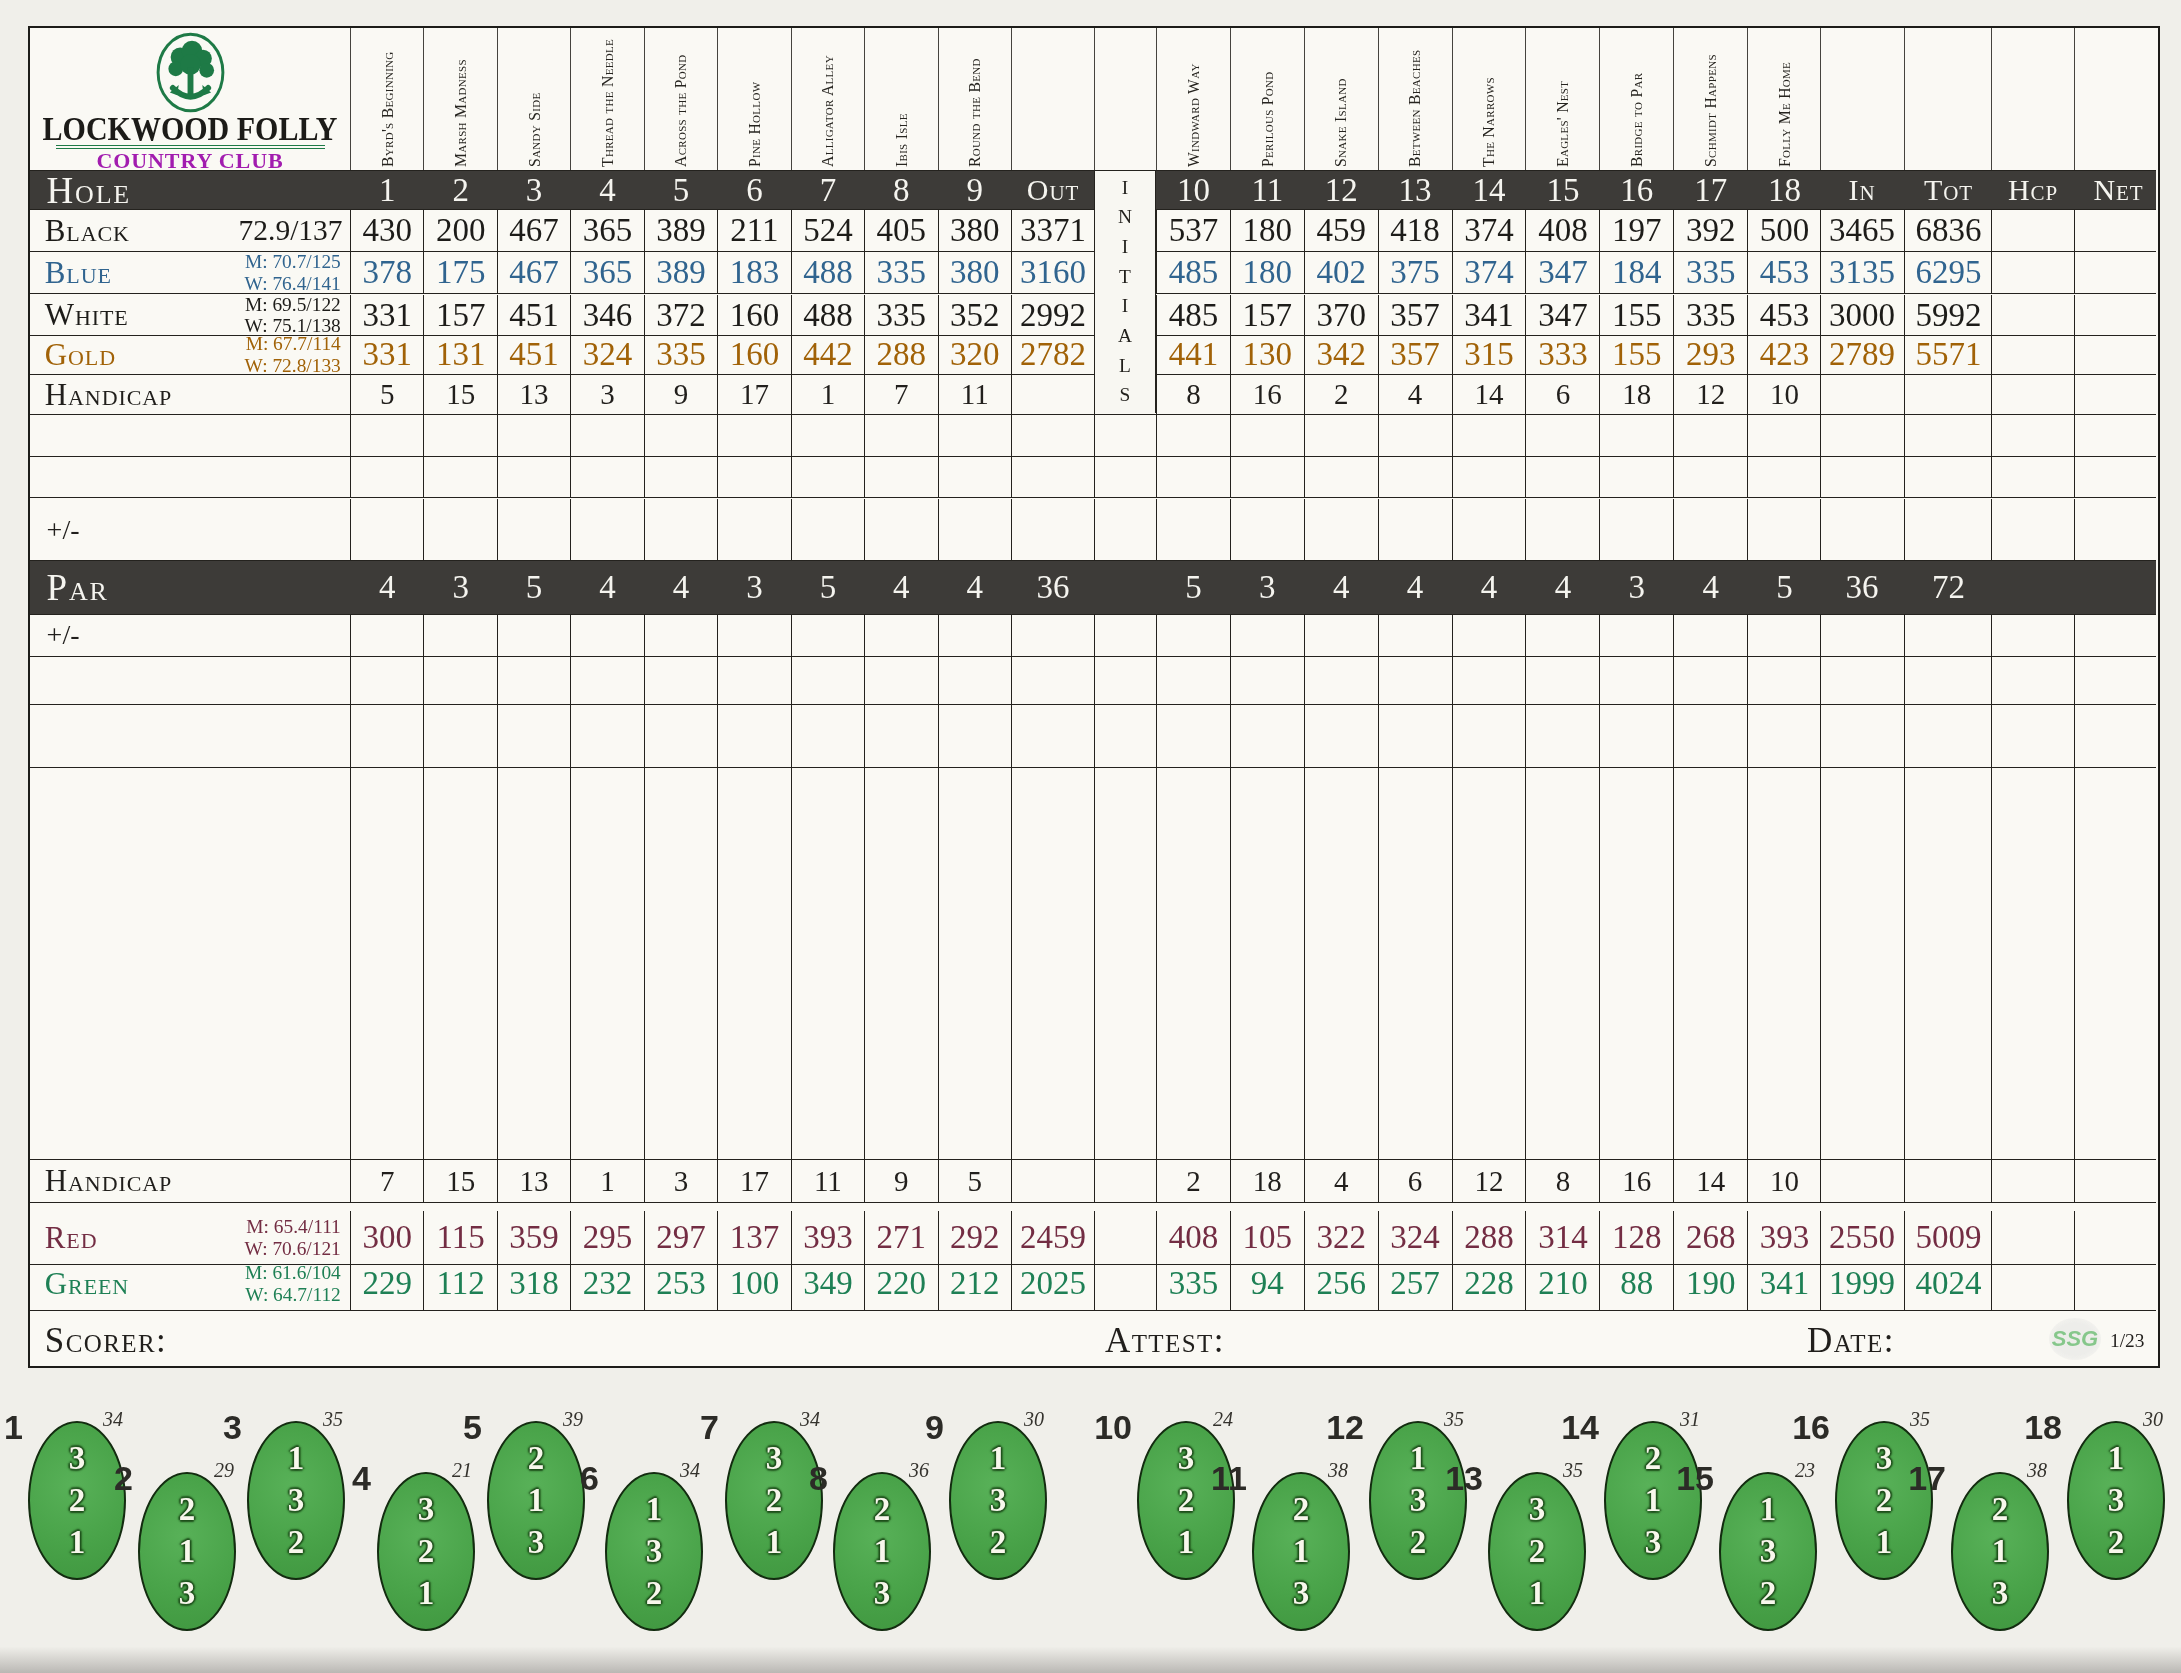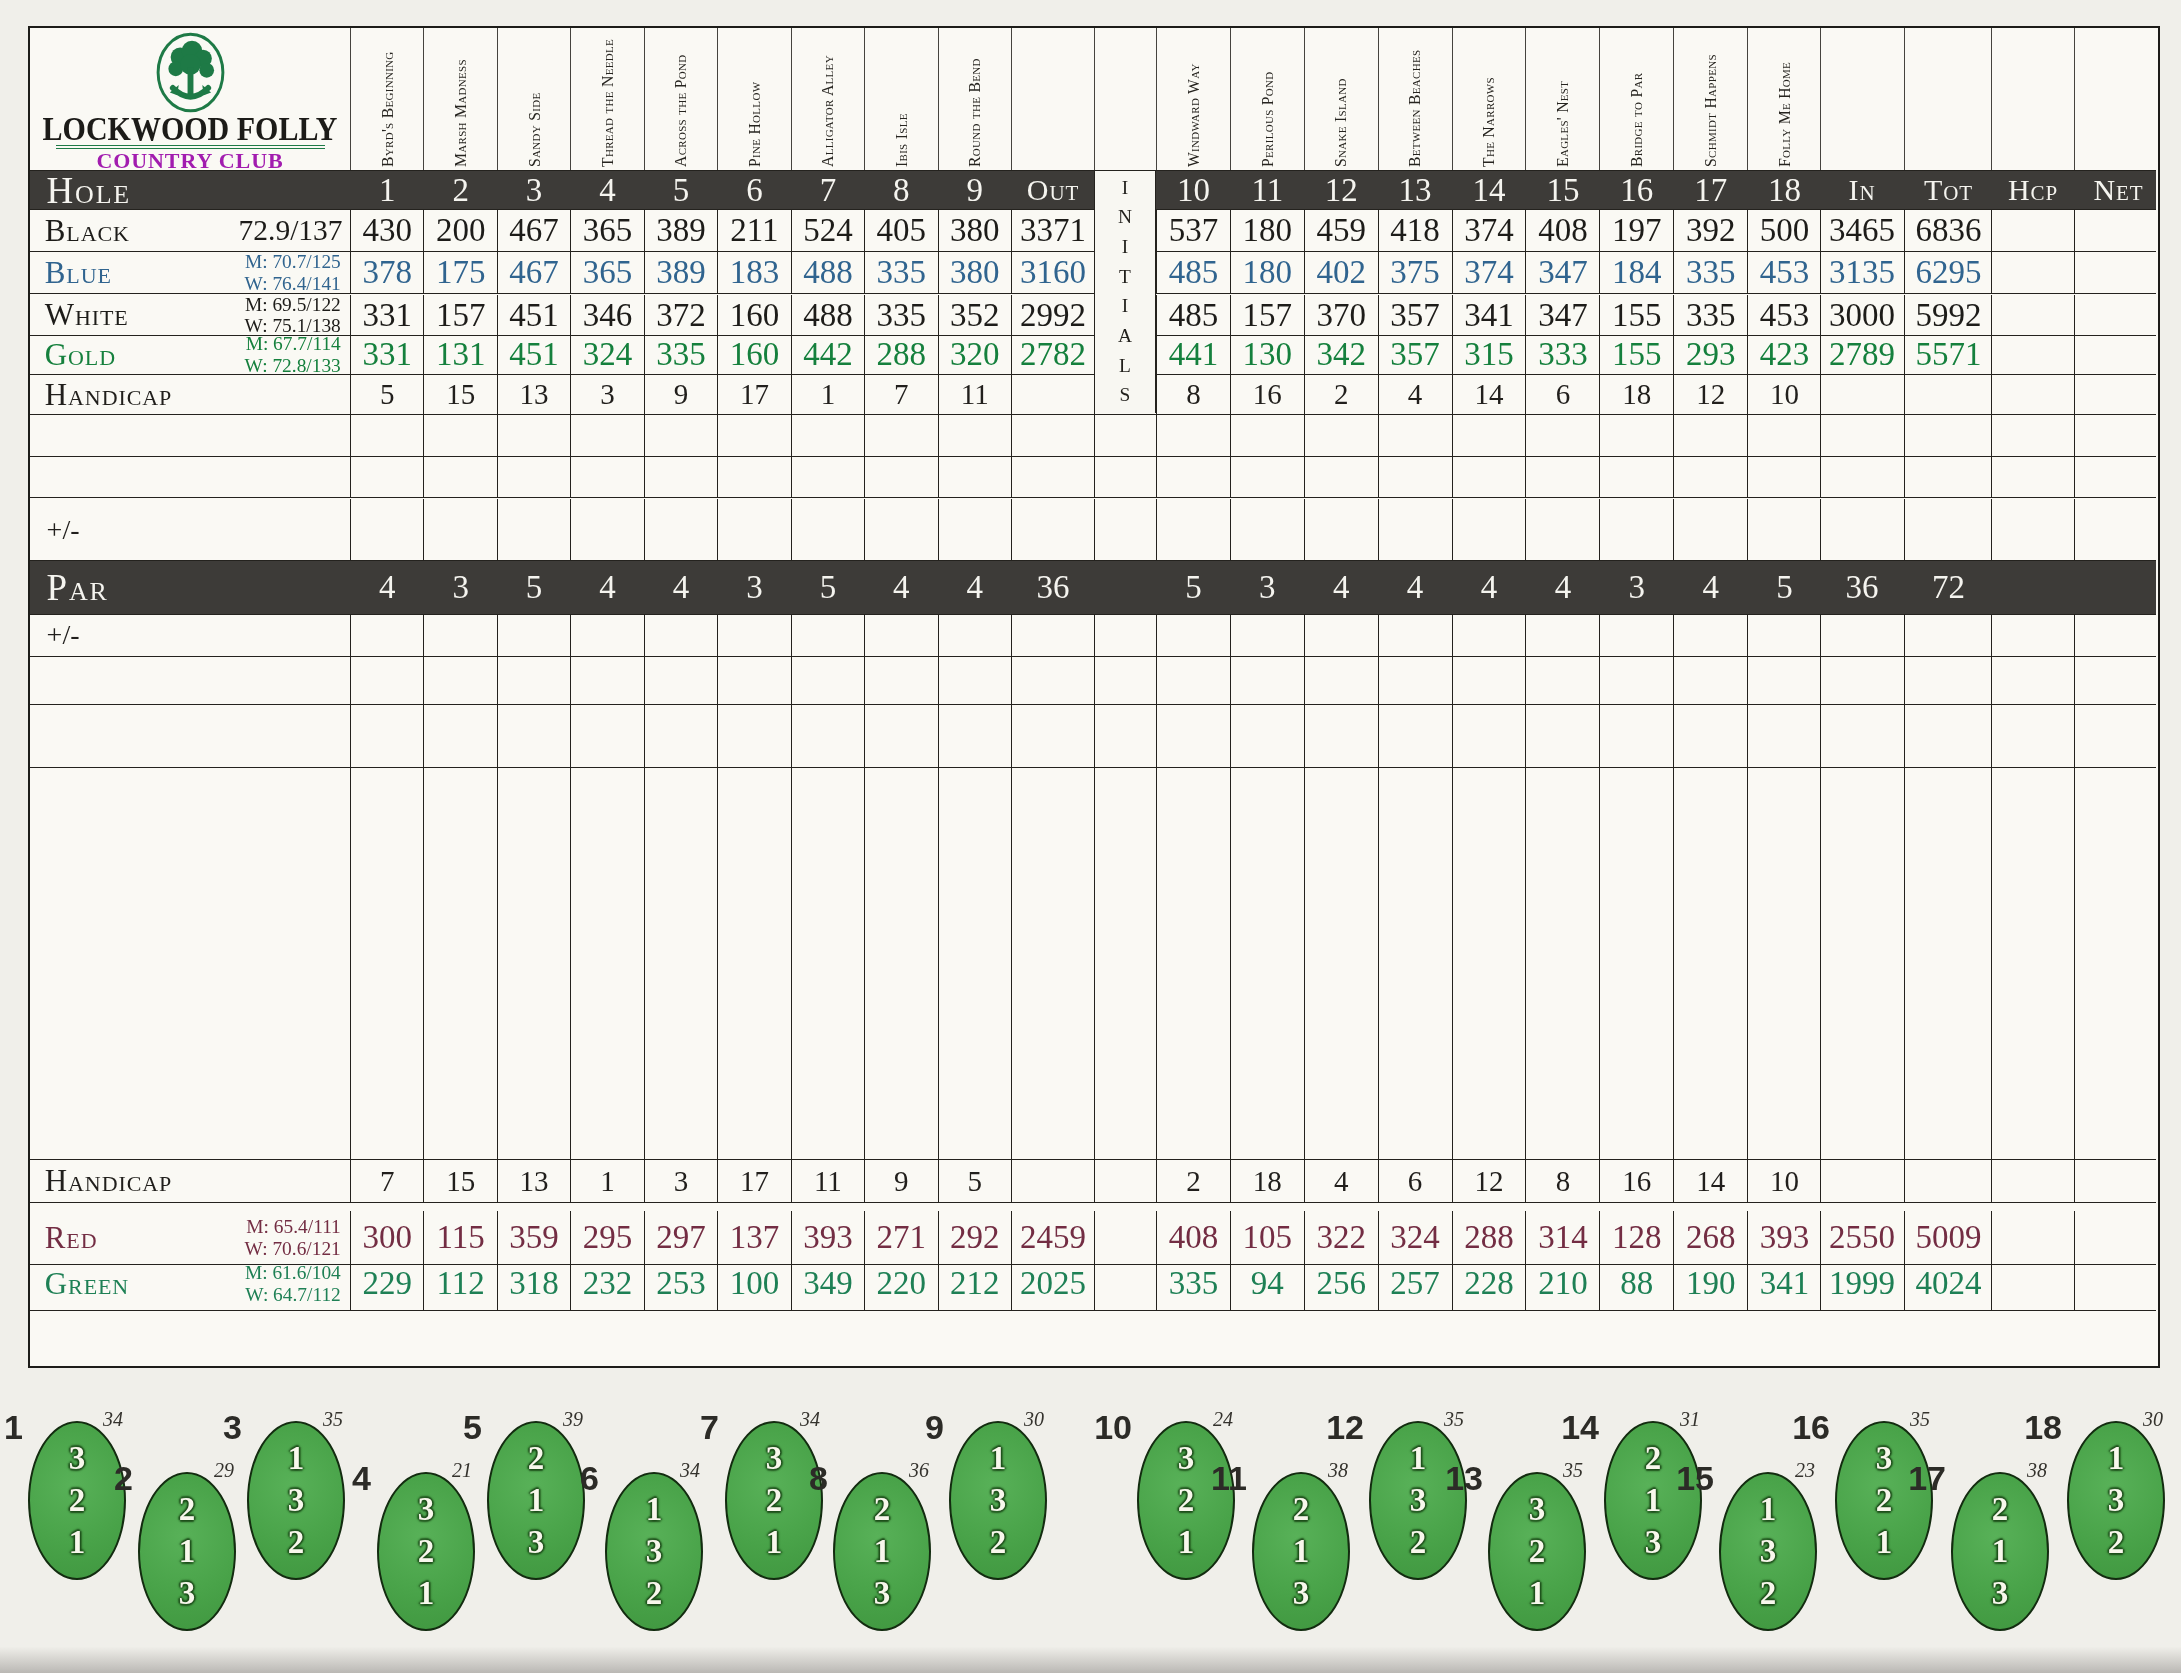--- a/index.html
+++ b/index.html
@@ -323,21 +323,21 @@
           <div class="cellv num">155</div>
           <div class="cellv num">335</div>
           <div class="cellv num">453</div>
         </div>
       <div class="col c-in cell num vb">3000</div>
       <div class="col c-tot cell num vb">5992</div>
       <div class="col c-hcp vb"></div>
       <div class="col c-net vb"></div>
     </div>
 
-    <div class="row r-gold" style="color: #15803d;">
+    <div class="row r-gold" style="color: #a16207;">
       <div class="col c-label cell row-label">Gold</div>
       <div class="col c-rating cell rating2">
         <span>M: 67.7/114</span>
         <span>W: 72.8/133</span>
       </div>
       <div class="col c-front">
           <div class="cellv num">331</div>
           <div class="cellv num">131</div>
           <div class="cellv num">451</div>
           <div class="cellv num">324</div>
@@ -743,20 +743,27 @@
           <div class="cellv num">88</div>
           <div class="cellv num">190</div>
           <div class="cellv num">341</div>
         </div>
       <div class="col c-in cell num vb">1999</div>
       <div class="col c-tot cell num vb">4024</div>
       <div class="col c-hcp vb"></div>
       <div class="col c-net vb"></div>
     </div>
 
+    <div class="row r-footer">
+      <span class="flabel" style="left:14.8px">Scorer:</span>
+      <span class="flabel" style="left:1075px">Attest:</span>
+      <span class="flabel" style="left:1777px">Date:</span>
+      <span class="ssg">SSG</span>
+      <span class="ssg-ver">1/23</span>
+    </div>
 
     <div class="initials">
         <div class="init-letter">I</div>
         <div class="init-letter">N</div>
         <div class="init-letter">I</div>
         <div class="init-letter">T</div>
         <div class="init-letter">I</div>
         <div class="init-letter">A</div>
         <div class="init-letter">L</div>
         <div class="init-letter">S</div>

